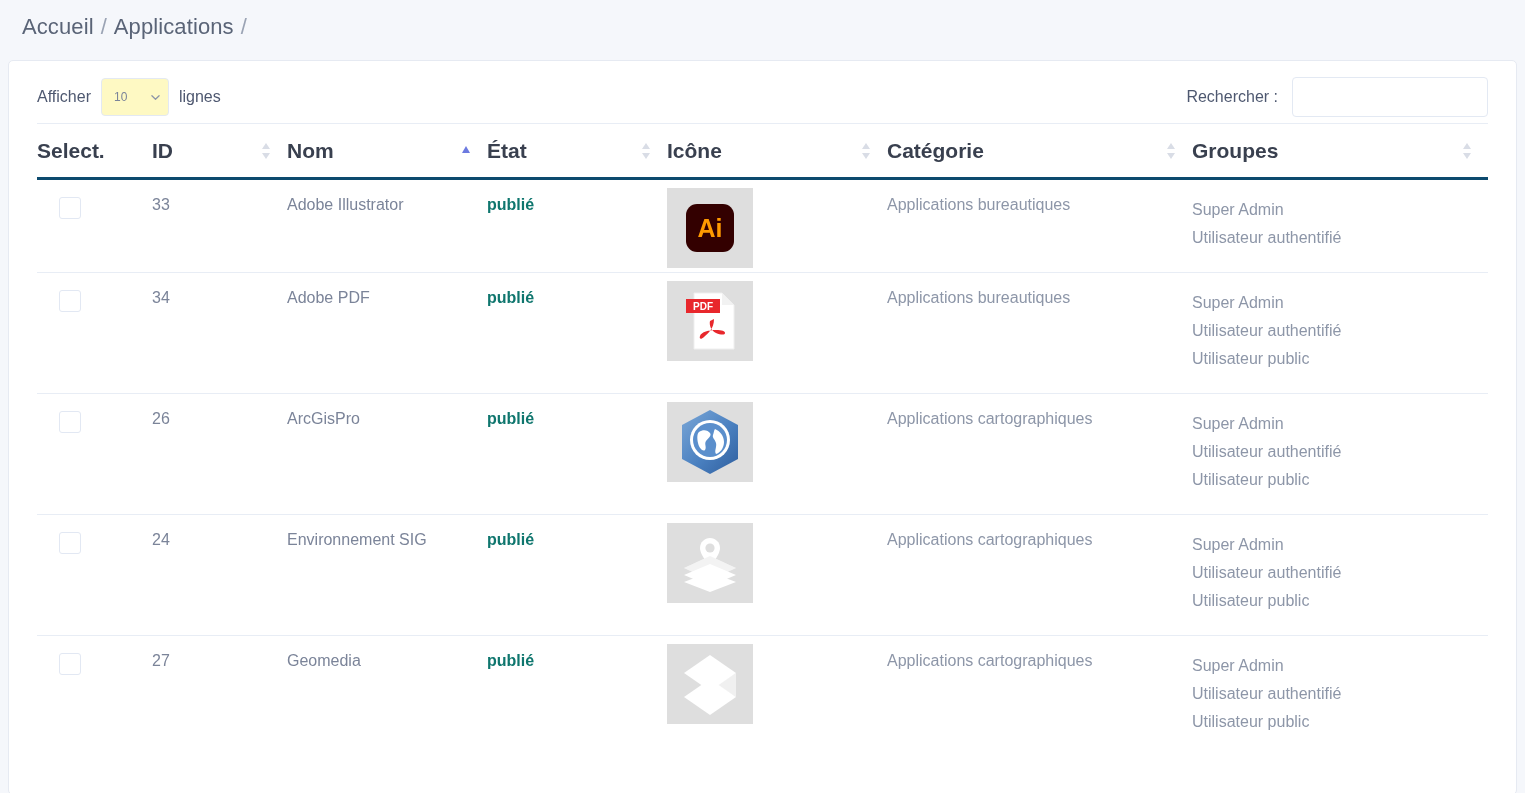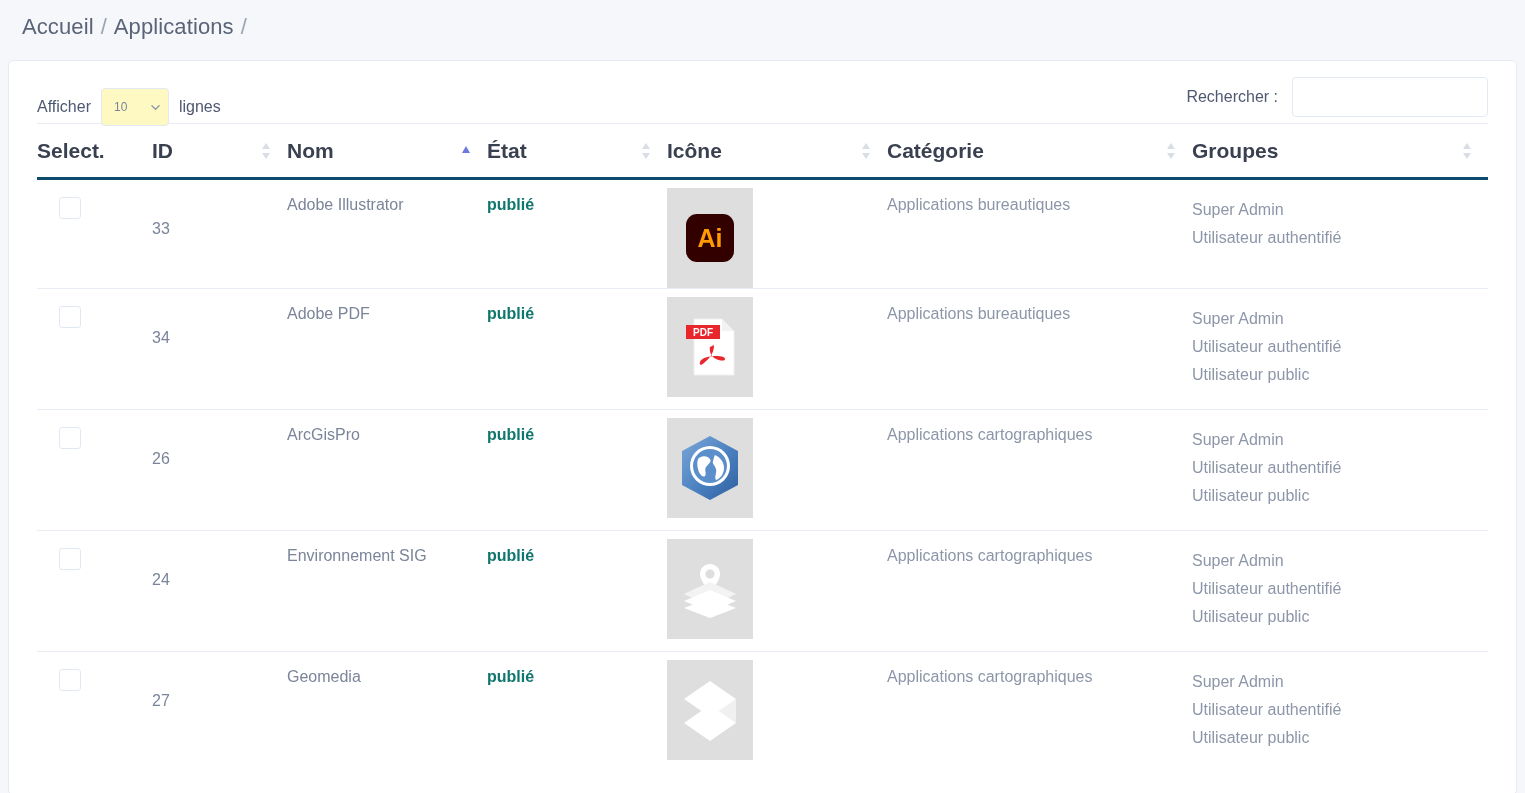--- a/index.html
+++ b/index.html
@@ -40,21 +40,21 @@
   }
 
   
   .toolbar {
     height: 62px;
     position: relative;
     padding: 0 28px;
   }
   .length-ctl {
     position: absolute;
-    left: 28px; top: 27px;
+    left: 28px; top: 17px;
     display: flex; align-items: center;
     font-size: 16px;
     color: #4e5870;
   }
   .length-ctl .lbl { color: #4e5870; }
   .sel-wrap {
     position: relative;
     margin: 0 10px;
   }
   .sel-box {
@@ -126,41 +126,41 @@
   table.dt tbody td {
     border-top: 1px solid #e8edf5;
     padding: 0;
     font-size: 16px;
     color: #7b8499;
     vertical-align: top;
   }
   tbody tr:first-child td { border-top: none; }
 
   .cell-pad { padding: 16px 0 20px 0; }
-  .cell-id    { color: #7b8499; margin-top: 24px; }
+  .cell-id    { color: #7b8499; }
   .cell-nom   { color: #7b8499; }
   .cell-etat  { color: #0f766e; font-weight: bold; }
   .cell-cat   { color: #8d96a8; }
   .cell-grp   { color: #8d96a8; line-height: 28px; }
   .cell-grp div { white-space: nowrap; }
 
   
   .chk {
     width: 22px; height: 22px;
     border: 1.5px solid #e2e8f3;
     border-radius: 3px;
     background: #fff;
     display: block;
     margin: 17px 0 0 22px;
     cursor: pointer;
   }
 
   
   .icon-tile {
-    width: 86px; height: 100px;
+    width: 86px; height: 80px;
     background: #dedede;
     display: flex;
     align-items: center;
     justify-content: center;
     margin-top: 8px;
   }
 
   
   col.c-sel  { width: 115px; }
   col.c-id   { width: 135px; }

